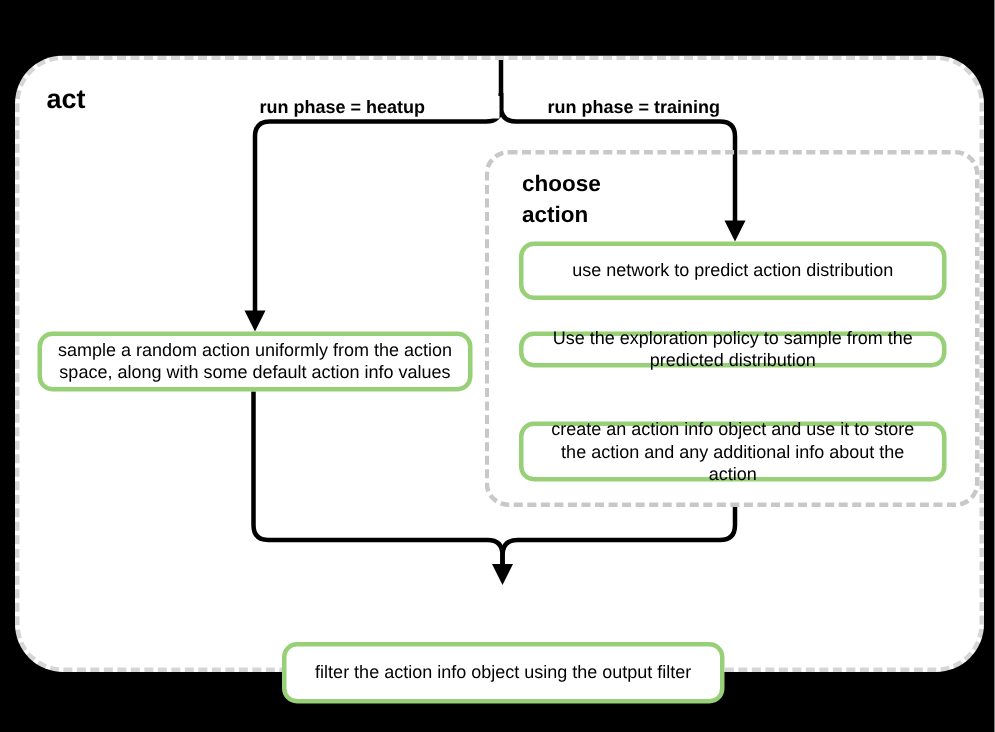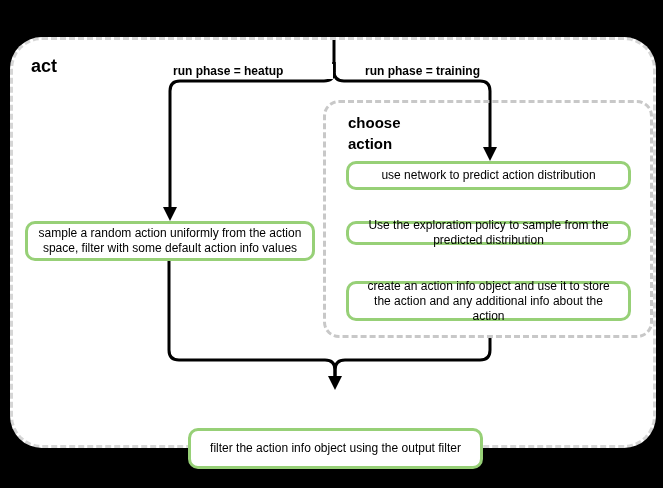--- a/index.html
+++ b/index.html
@@ -35,21 +35,21 @@
     position:absolute;left:22px;top:9px;width:100px;
     font-size:15px;font-weight:bold;line-height:21px;color:var(--text);
   }
   .node{
     position:absolute;display:flex;align-items:center;justify-content:center;
     background:var(--canvas);border:3px solid var(--node-border);border-radius:10px;
     font-size:12px;line-height:15px;color:var(--text);text-align:center;
     padding:2px 10px;
   }
   .node.sample{left:12px;top:181px;width:290px;height:40px;}
-  .node.predict{left:333px;top:121px;width:285px;height:29px;text-align:center;}
+  .node.predict{left:333px;top:121px;width:285px;height:39px;text-align:center;}
   .node.explore{left:333px;top:181px;width:285px;height:24px;}
   .node.create{left:333px;top:241px;width:285px;height:40px;}
   .node.filter{left:175px;top:350px;width:295px;height:41px;margin-top:38px;}
 </style>
 </head>
 <body>
 
 <div class="canvas">
 
   <svg class="edge-layer" viewBox="0 0 646 411" xmlns="http://www.w3.org/2000/svg">
@@ -75,16 +75,16 @@
   <div class="edge-label heatup">run phase = heatup</div>
   <div class="edge-label training">run phase = training</div>
 
   <div class="group">
     <div class="group-title">choose action</div>
   </div>
 
   <div class="node predict">use network to predict action distribution</div>
   <div class="node explore">Use the exploration policy to sample from the predicted distribution</div>
   <div class="node create">create an action info object and use it to store the action and any additional info about the action</div>
-  <div class="node sample">sample a random action uniformly from the action space, filter with some default action info values</div>
+  <div class="node sample">sample a random action uniformly from the action space, along with some default action info values</div>
   <div class="node filter">filter the action info object using the output filter</div>
 
 </div>
 
 </body></html>

